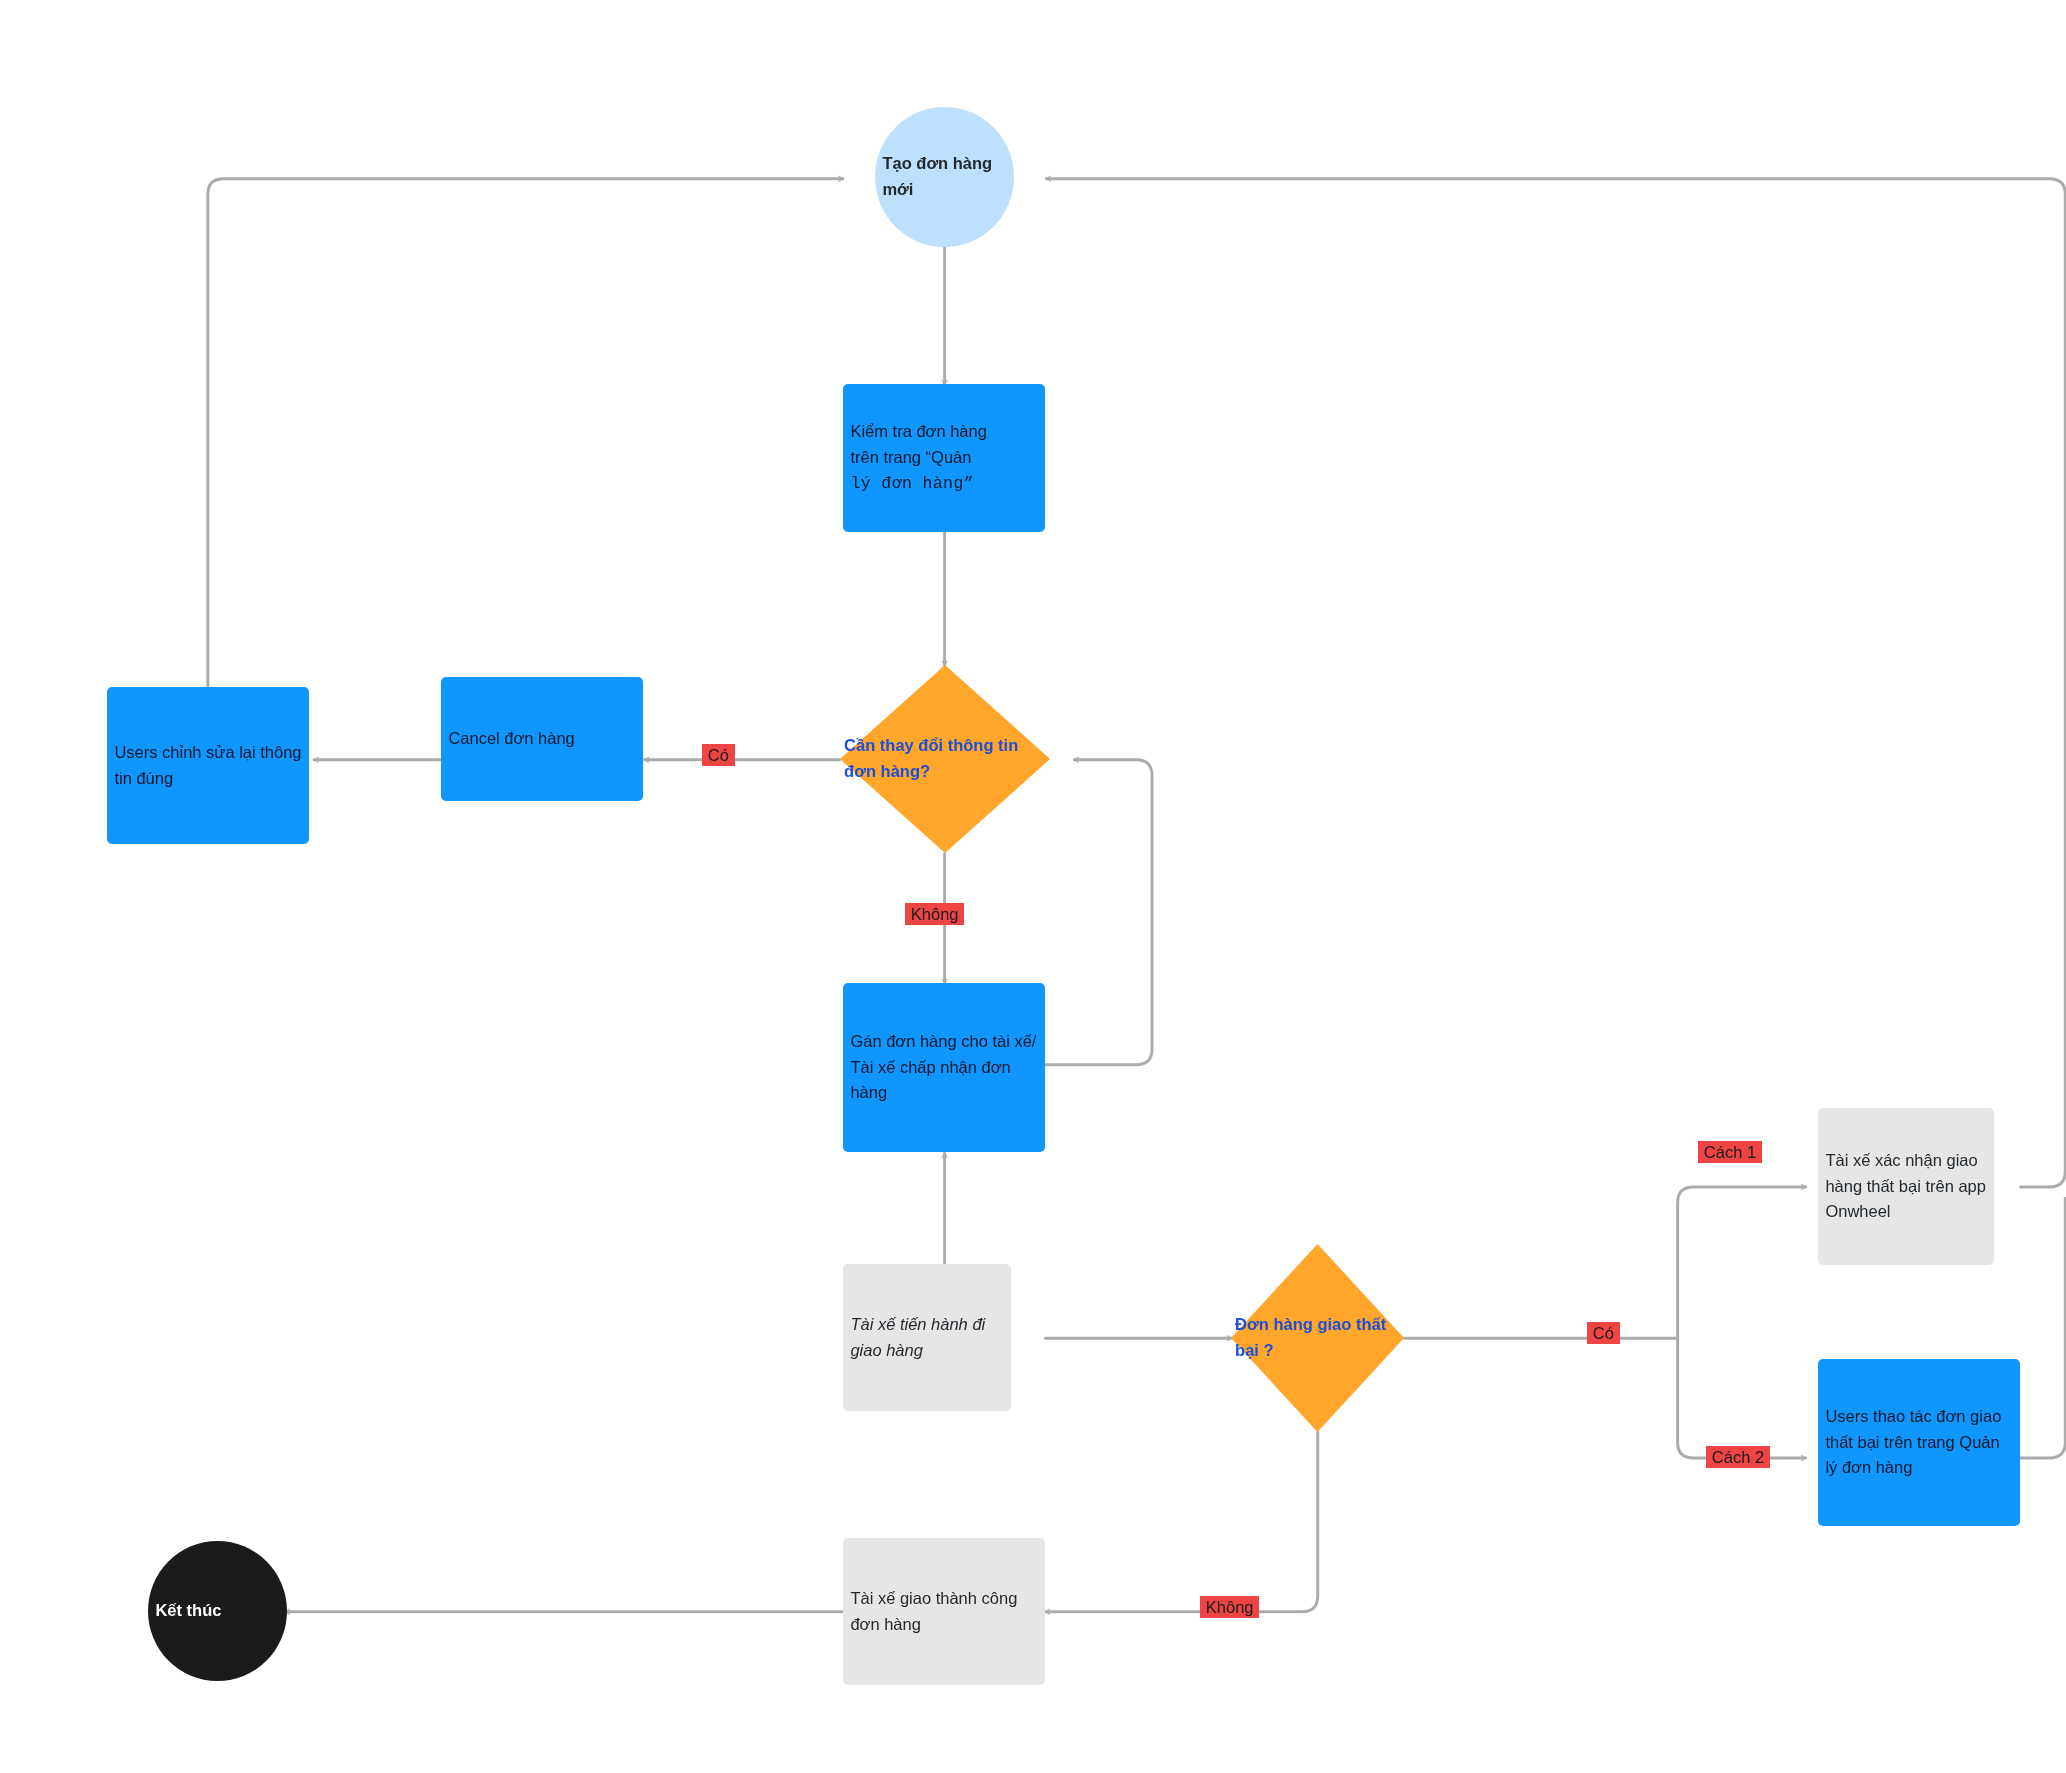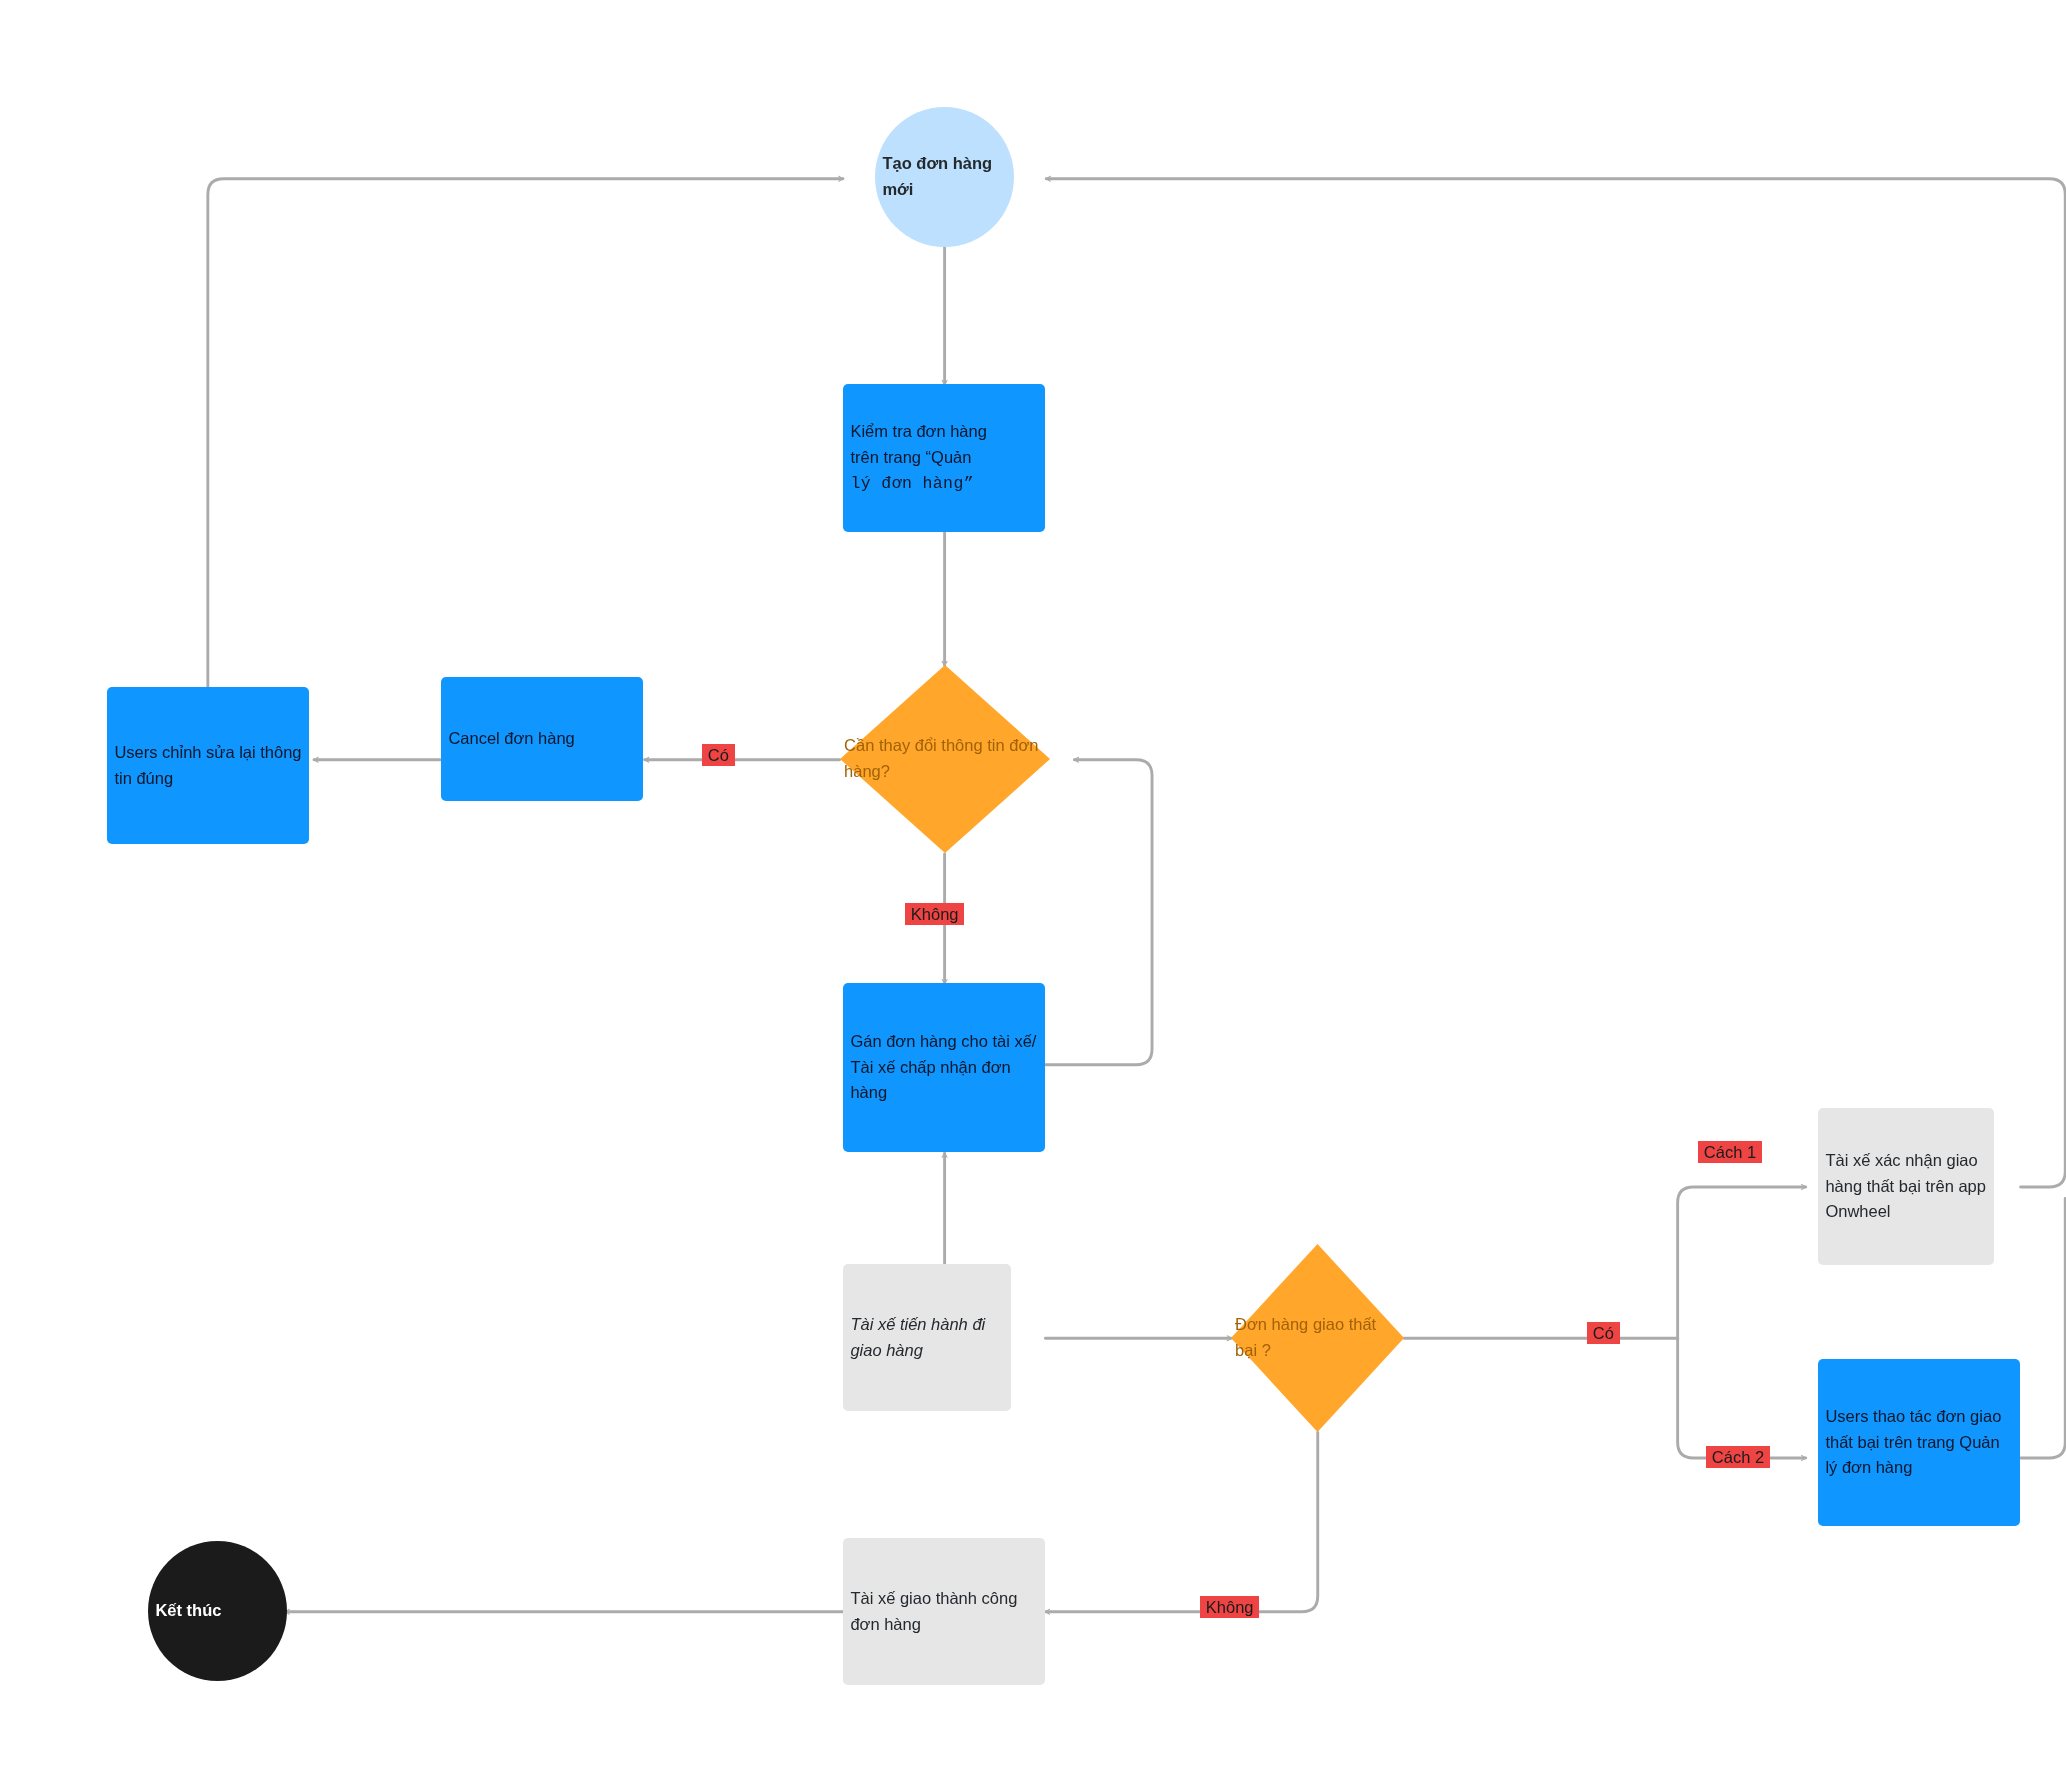--- a/index.html
+++ b/index.html
@@ -38,22 +38,22 @@
   }
   
   .n-diamond { background:transparent; }
   .n-diamond .dshape {
     position:absolute; left:0; top:0; width:100%; height:100%;
     background:#FFA62B;
     clip-path:polygon(50% 0%, 100% 50%, 50% 100%, 0% 50%);
     border-radius:2.5px;
   }
   .n-diamond .lbl {
-    position:relative; z-index:2; color:#a16207; font-size:16.5px;
-    font-weight:400; padding:0 4.1px;
+    position:relative; z-index:2; color:#1d4ed8; font-size:16.5px;
+    font-weight:700; padding:0 4.1px;
   }
 
   .mono { font-family:"Liberation Mono", monospace; letter-spacing:0.4px; }
 
   .edge-label {
     position:absolute; font-size:16.5px; color:#1B1B1B;
     background:#ef4444; padding:1.7px 5.8px; white-space:nowrap;
     font-weight:400;
   }
 </style>

